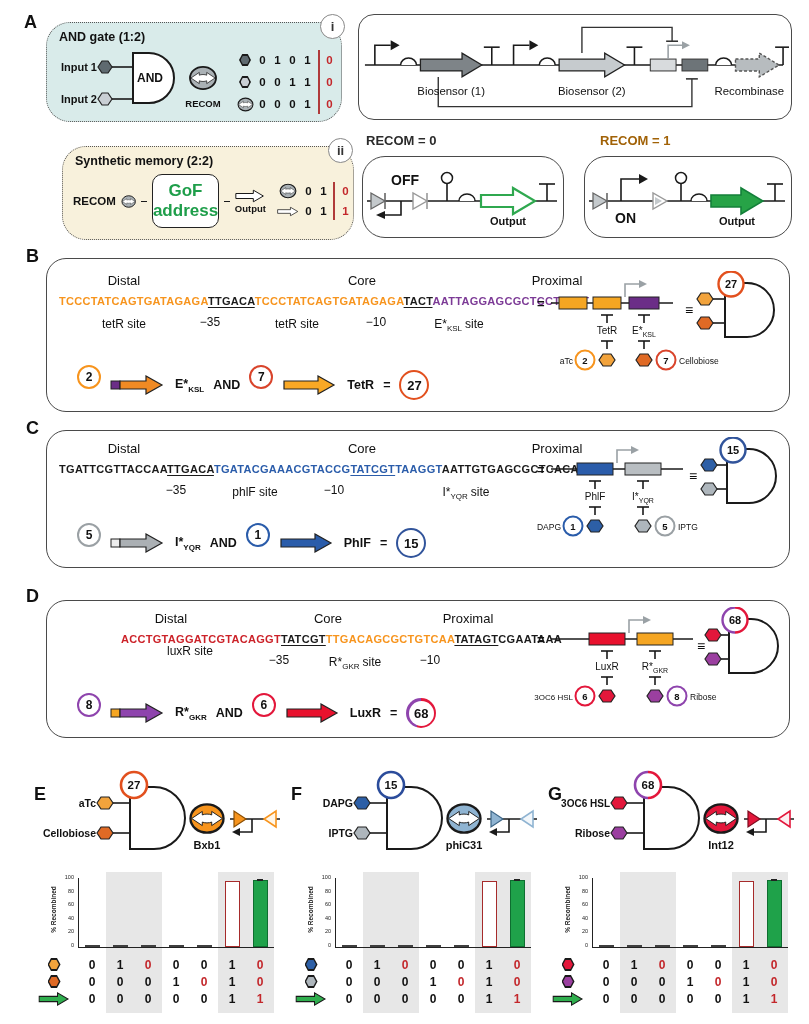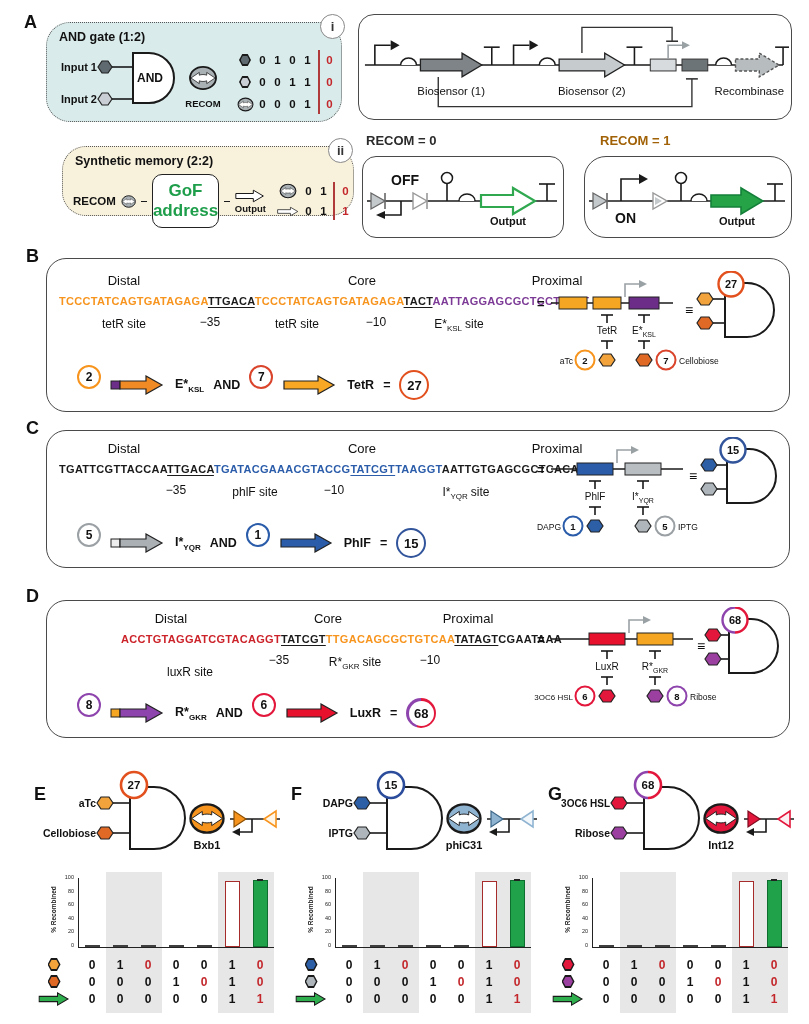--- a/index.html
+++ b/index.html
@@ -179,21 +179,21 @@
       <g>
           <path d="M80,62 V92 H336 V64" fill="none" stroke="#333" stroke-width="1.4"></path>
           <line x1="330" y1="64" x2="342" y2="64" stroke="#333" stroke-width="1.6"></line>
         </g>
       <text x="93" y="80" text-anchor="middle" font-size="11.5">Biosensor (1)</text>
       <text x="235" y="80" text-anchor="middle" font-size="11.5">Biosensor (2)</text>
       <text x="394" y="80" text-anchor="middle" font-size="11.5">Recombinase</text>
     </svg>
   </div>
 
-  <div class="abs dotbox" style="left:62px;top:146px;width:292px;height:70px;background:#F8F1DC">
+  <div class="abs dotbox" style="left:62px;top:146px;width:292px;height:94px;background:#F8F1DC">
     <div class="boxtitle">Synthetic memory (2:2)</div>
     <div class="memrow" style="margin-top:6px">
       <span class="recomword">RECOM</span>
       <svg width="24" height="21" viewBox="0 0 32 28">
           <use href="#recsym" color="#AAB1B5"></use>
         </svg>
       <span class="hline"></span>
       <span class="gofbox">
         <span class="gof">GoF</span>
         <span class="gof">address</span>
@@ -230,21 +230,21 @@
               <span>1</span>
               <span class="red sep">1</span>
             </span>
         </span>
       </span>
     </div>
   </div>
   <div class="abs badge" style="left:328px;top:138px">ii</div>
 
   <span class="abs title13" style="left:366px;top:133px;color:#2b2b2b">RECOM = 0</span>
-  <div class="abs rbox" style="left:362px;top:156px;width:202px;height:82px;border-radius:14px">
+  <div class="abs rbox" style="left:362px;top:156px;width:202px;height:82px;border-radius:23px">
     <svg width="198" height="78" viewBox="0 0 198 78">
       <line x1="4" y1="44" x2="194" y2="44" class="wire"></line>
       <text x="28" y="28" font-size="14" font-weight="bold">OFF</text>
       <polygon points="8,36 8,52 22,44" fill="#C4C9CC" stroke="#666" stroke-width="1.3"></polygon>
       <line x1="22" y1="36" x2="22" y2="52" stroke="#666" stroke-width="1.6"></line>
       <g>
           <path d="M38,44 V58 H22" class="wire"></path>
           <polygon points="22,54 22,62 13,58 " fill="#1a1a1a"></polygon>
         </g>
       <polygon points="50,36 50,52 64,44" fill="#fff" stroke="#999" stroke-width="1.4"></polygon>
@@ -435,21 +435,21 @@
       <text x="200" y="17" text-anchor="middle" font-size="11" font-weight="bold">15</text>
     </svg>
   </div>
 
   <span class="abs panel-letter" style="left:26px;top:586px">D</span>
   <div class="abs rbox" style="left:46px;top:600px;width:744px;height:138px;border-radius:20px">
     <span class="abs shead" style="left:89px;top:10px;width:70px">Distal</span>
     <span class="abs shead" style="left:246px;top:10px;width:70px">Core</span>
     <span class="abs shead" style="left:386px;top:10px;width:70px">Proximal</span>
     <div class="abs seq" style="left:74px;top:32px"><span class="sq-r">ACCTGTAGGATCGTACAGGT</span><span class="sq-k u">TATCGT</span><span class="sq-o">TTGACAGCGCTGTCAA</span><span class="sq-k u">TATAGT</span><span class="sq-k">CGAATAAA</span></div>
-    <span class="abs slabel" style="left:103px;top:64px;width:80px">luxR site</span>
+    <span class="abs slabel" style="left:103px;top:43px;width:80px">luxR site</span>
     <span class="abs slabel" style="left:212px;top:52px;width:40px">−35</span>
     <span class="abs slabel" style="left:263px;top:54px;width:90px"><span>R*</span><sub>GKR</sub><span class="w">site</span></span>
     <span class="abs slabel" style="left:363px;top:52px;width:40px">−10</span>
     <div class="abs botrow" style="left:30px;top:92px">
       <span class="ring" style="width:24px;height:24px;border:2px solid #8E44AD;font-size:12px;margin-bottom:16px">8</span>
       <svg width="56" height="20" viewBox="0 0 56 20">
           <rect x="1" y="6" width="9" height="8" fill="#F5A623" stroke="#222"></rect>
           <polygon points="10,6 36,6 36,1 52,10 36,19 36,14 10,14" fill="#8E44AD" stroke="#222" stroke-width="1.2"></polygon>
         </svg>
       <span class="glabel"><span>R*</span><sub>GKR</sub></span>

